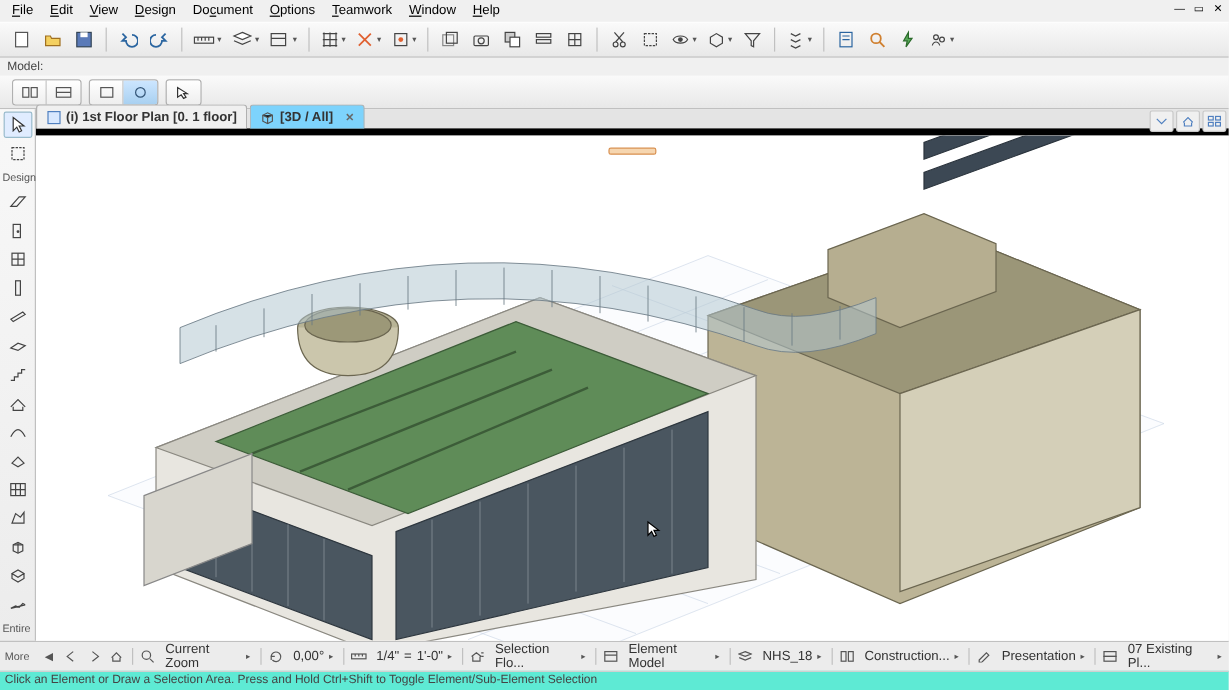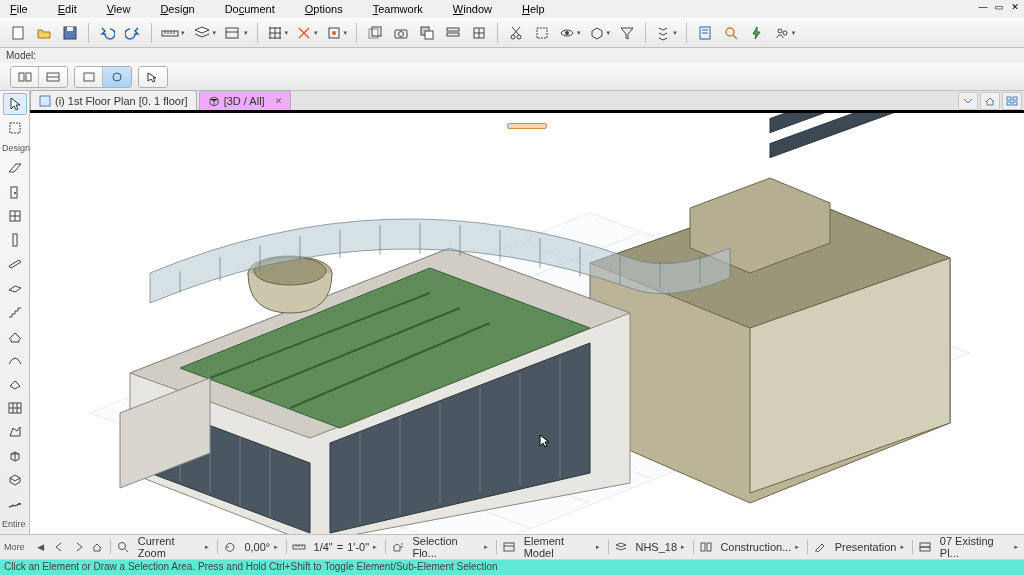--- a/index.html
+++ b/index.html
@@ -1,19 +1,19 @@
 <!DOCTYPE html>
 <html><head>
 <meta charset="utf-8">
 <style>
   * { box-sizing: border-box; margin: 0; padding: 0; font-family: "Segoe UI", Tahoma, sans-serif; font-size: 11px; }
   body { width: 1024px; height: 575px; background: #f0f0f0; display: flex; flex-direction: column; overflow: hidden; }
 
   
-  .menubar { height: 18px; background: #f0f0f0; display: flex; align-items: center; padding: 0 4px; gap: 18px; position: relative; }
+  .menubar { height: 18px; background: #f0f0f0; display: flex; align-items: center; padding: 0 4px; gap: 2px; position: relative; }
   .menu-item { padding: 2px 6px; cursor: default; }
   .menu-item u { text-decoration: underline; }
   .win-controls { position: absolute; right: 2px; top: 0; display: flex; gap: 2px; }
   .win-btn { width: 14px; height: 14px; font-size: 9px; display: flex; align-items: center; justify-content: center; }
 
   
   .toolbar-main { height: 30px; background: linear-gradient(#fafafa,#e8e8e8); border-top: 1px solid #fff; border-bottom: 1px solid #c0c0c0; display: flex; align-items: center; padding: 0 6px; gap: 2px; }
   .tb-btn { height: 24px; min-width: 24px; border: 1px solid transparent; border-radius: 3px; display: flex; align-items: center; justify-content: center; padding: 0 2px; }
   .tb-sep { width: 1px; height: 20px; background: #c0c0c0; margin: 0 4px; }
   .dd-arrow::after { content: "▾"; font-size: 7px; color: #555; margin-left: 2px; }
@@ -29,23 +29,23 @@
 
   
   .body-area { flex: 1; display: flex; min-height: 0; }
   .left-panel { width: 30px; background: linear-gradient(#f8f8f8,#ececec); border-right: 1px solid #c0c0c0; display: flex; flex-direction: column; align-items: center; padding-top: 2px; gap: 2px; }
   .palette-hdr { font-size: 9px; color: #555; transform: rotate(0); padding: 2px 0; width: 100%; text-align: left; padding-left: 2px; }
   .pal-btn { width: 24px; height: 22px; border: 1px solid transparent; border-radius: 2px; display: flex; align-items: center; justify-content: center; }
   .pal-btn.active { background: #e0ecff; border-color: #9bc; }
   .pal-btn svg { stroke: #444; fill: none; stroke-width: 1; }
 
   .center { flex: 1; display: flex; flex-direction: column; }
-  .tab-bar { height: 22px; background: #e4e4e4; display: flex; align-items: flex-end; border-bottom: 3px solid #000000; position: relative; }
+  .tab-bar { height: 22px; background: #e4e4e4; display: flex; align-items: flex-end; border-bottom: 6px solid #000000; position: relative; font-weight: bold; }
   .tab { height: 20px; display: flex; align-items: center; padding: 0 8px; gap: 4px; border: 1px solid #b0b0b0; border-bottom: none; border-radius: 3px 3px 0 0; background: #f0f0f0; margin-right: 2px; font-size: 10px; color: #333; max-width: 220px; }
-  .tab.active { background: #f0abfc; }
+  .tab.active { background: #7dd3fc; }
   .tab .ic { width: 12px; height: 12px; }
   .tab .close { margin-left: 6px; font-size: 9px; color: #666; }
   .tab-right { position: absolute; right: 2px; top: 1px; display: flex; gap: 2px; }
   .tab-right .mini { width: 20px; height: 18px; border: 1px solid #c8c8c8; background: #f0f0f0; border-radius: 2px; display: flex; align-items: center; justify-content: center; }
 
   .viewport { flex: 1; background: #ffffff; position: relative; overflow: hidden; }
   .iso-building { position: absolute; inset: 0; }
   .cursor { position: absolute; left: 508px; top: 320px; font-size: 14px; color: #000; }
   .tracker-badge { position: absolute; top: 10px; left: 50%; transform: translateX(-50%); width: 40px; height: 6px; background: #f6d6b0; border: 1px solid #d89050; border-radius: 2px; }
 

